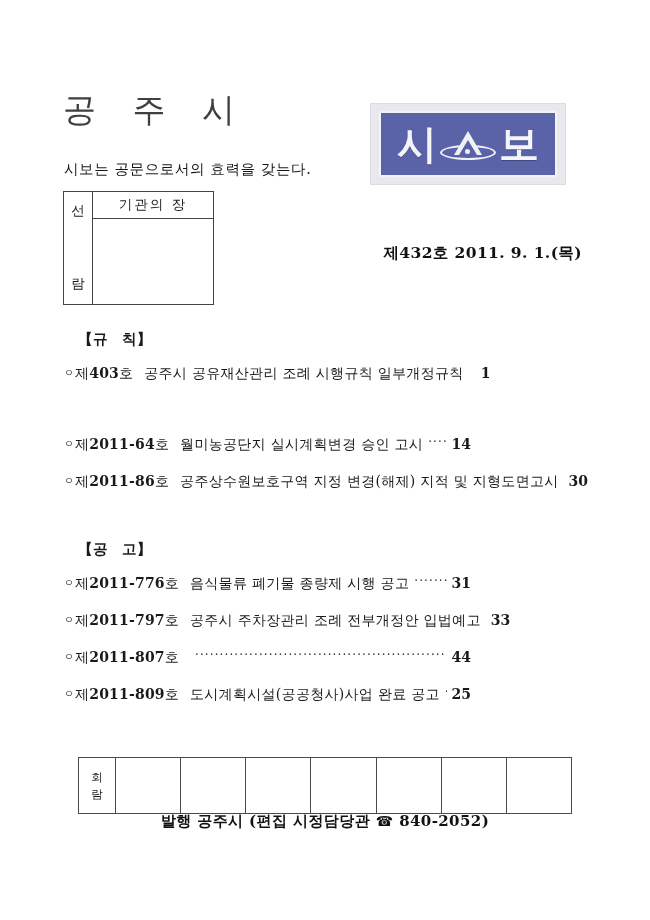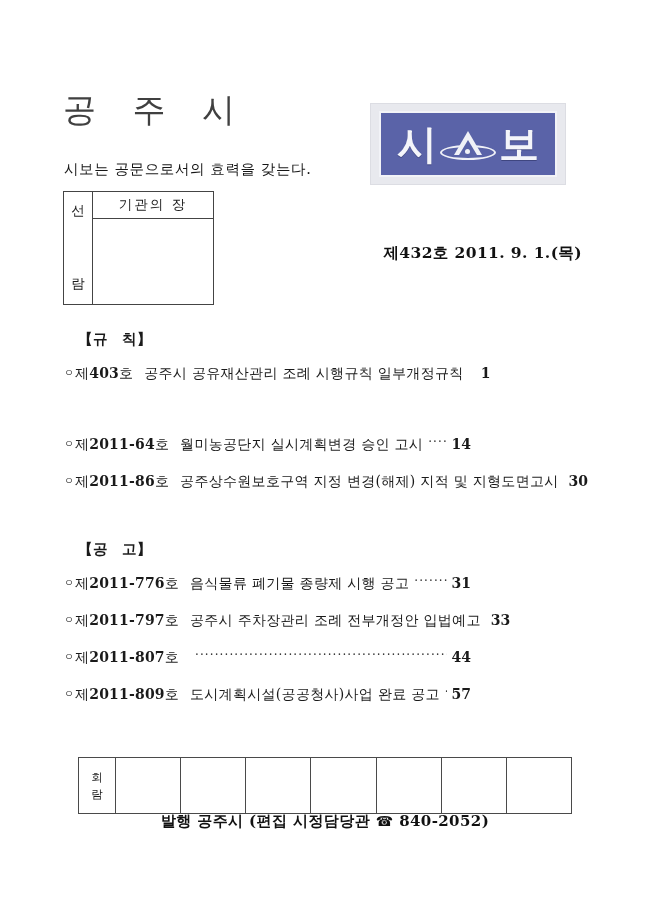--- a/index.html
+++ b/index.html
@@ -358,21 +358,21 @@
         <span class="bullet">ㅇ</span>
         <span class="entry-num"><span>제</span><b>2011-807</b><span>호</span></span>
         <span class="leader">························································································································</span>
         <span class="page-no">44</span>
       </div>
       <div class="toc-entry">
         <span class="bullet">ㅇ</span>
         <span class="entry-num"><span>제</span><b>2011-809</b><span>호</span></span>
         <span class="entry-title">도시계획시설(공공청사)사업 완료 공고</span>
         <span class="leader">························································································································</span>
-        <span class="page-no">57</span>
+        <span class="page-no">25</span>
       </div>
     </div>
   </div>
 
 <div class="circ-table" id="circ-root">
   <div class="circ-label">
     <span>회</span>
     <span>람</span>
   </div>
 <div class="circ-cell"></div>

